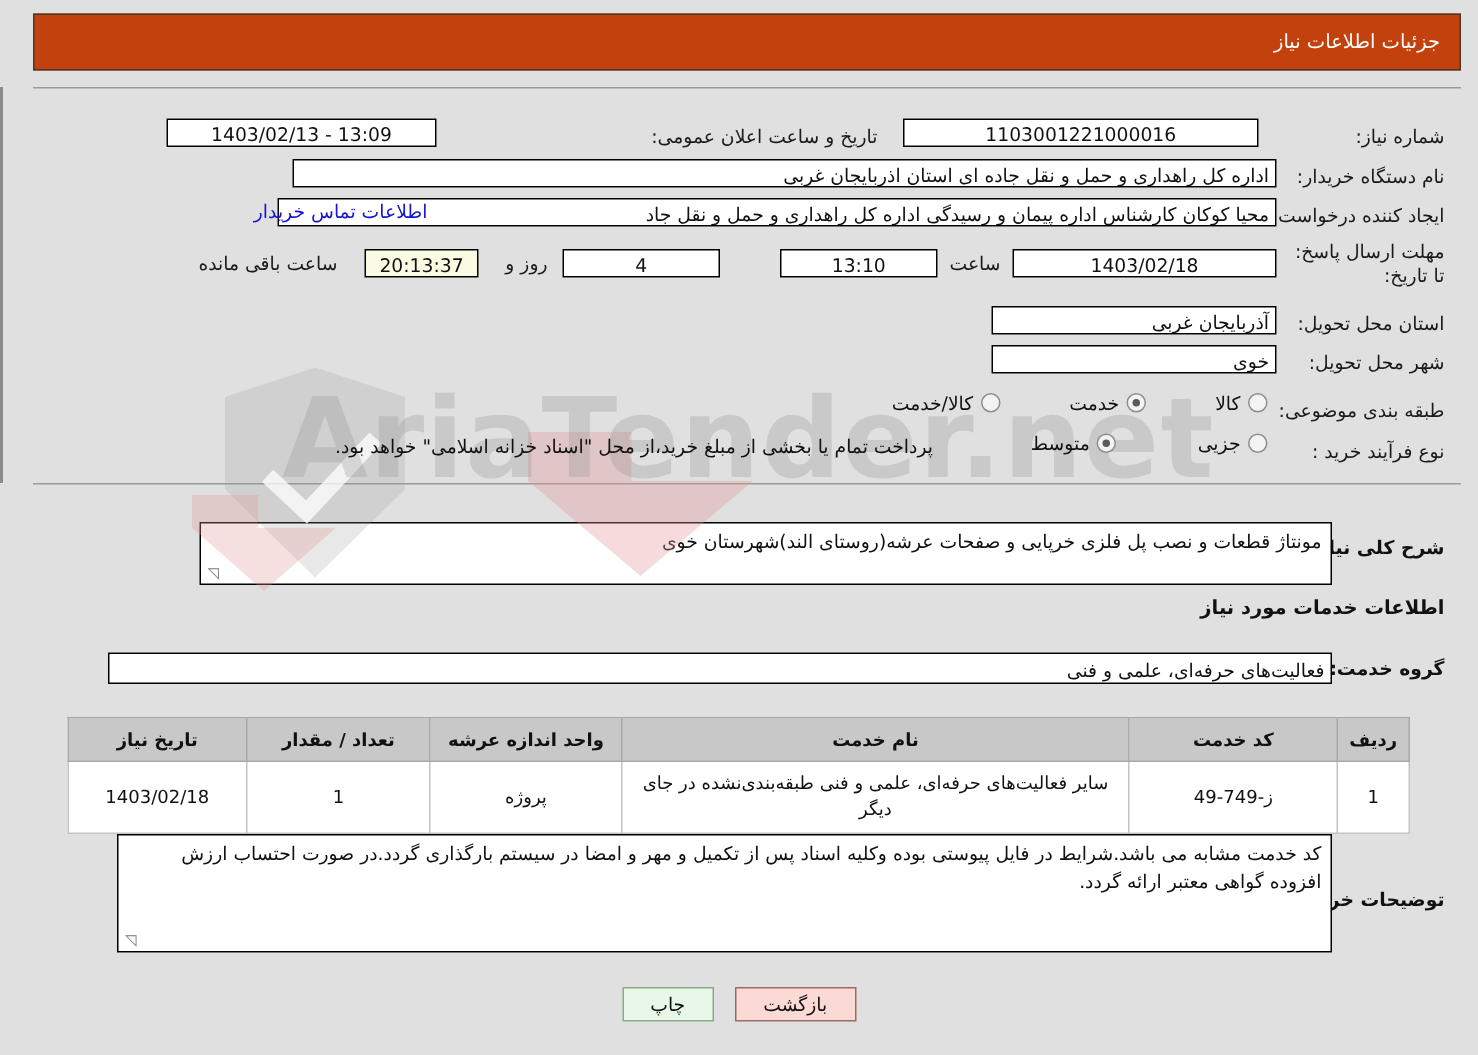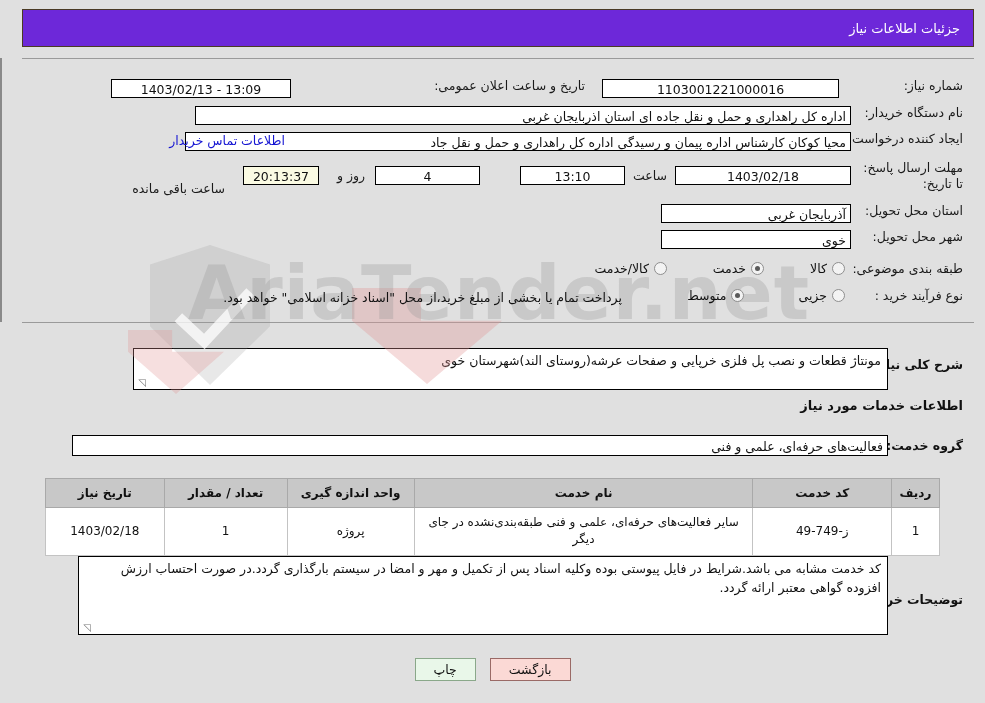--- a/index.html
+++ b/index.html
@@ -74,38 +74,38 @@
     clip-path: polygon(0% 0%, 46% 0%, 46% 34%, 100% 34%, 50% 100%, 0% 34%);
   }
 
   
   .titlebar {
     position: absolute;
     left: 22px;
     top: 9px;
     width: 952px;
     height: 38px;
-    background: #6d28d9;
+    background: #c2410c;
     border: 1px solid #4a3a24;
     box-sizing: border-box;
     color: #ffffff;
     font-size: 13px;
     display: flex;
     align-items: center;
     justify-content: flex-start;
     padding-right: 13px;
     box-sizing: border-box;
     z-index: 2;
   }
   .sidebar-l { position: absolute; left: 0; top: 58px; width: 2px; height: 264px; background: #8a8a8a; }
 
   .row {
     position: absolute;
     display: flex;
-    align-items: flex-start;
+    align-items: center;
     height: 24px;
     font-size: 12.5px;
     color: #111;
     white-space: nowrap;
   }
   .lbl {
     font-size: 12.5px;
     color: #1a1a1a;
     white-space: nowrap;
   }
@@ -273,21 +273,21 @@
   <div class="fld" style="position:absolute; right:134px; top:132px; width:666px; z-index:4;">محیا کوکان کارشناس اداره پیمان و رسیدگی اداره کل راهداری و حمل و نقل جاد</div>
   <a class="link" style="position:absolute; right:700px; top:133px; z-index:6;">اطلاعات تماس خریدار</a>
 
   <div style="position:absolute; right:22px; top:160px; width:110px; font-size:12.5px; line-height:16px; color:#1a1a1a;">مهلت ارسال پاسخ: تا تاریخ:</div>
   <div class="fld center" style="position:absolute; right:134px; top:166px; width:176px; z-index:4;">1403/02/18</div>
   <span class="lbl" style="position:absolute; right:318px; top:168px; z-index:4;">ساعت</span>
   <div class="fld center" style="position:absolute; right:360px; top:166px; width:105px; z-index:4;">13:10</div>
   <div class="fld center" style="position:absolute; right:505px; top:166px; width:105px; z-index:4;">4</div>
   <span class="lbl" style="position:absolute; right:620px; top:168px; z-index:4;">روز و</span>
   <div class="fld center cream" style="position:absolute; right:666px; top:166px; width:76px; z-index:4;">20:13:37</div>
-  <span class="lbl" style="position:absolute; right:760px; top:168px; z-index:4;margin-top:13px;">ساعت باقی مانده</span>
+  <span class="lbl" style="position:absolute; right:760px; top:168px; z-index:4;">ساعت باقی مانده</span>
 
   <div class="row" style="right:22px; top:203px;">
     <span class="lbl">استان محل تحویل:</span>
   </div>
   <div class="fld" style="position:absolute; right:134px; top:204px; width:190px; z-index:4;">آذربایجان غربی</div>
 
   <div class="row" style="right:22px; top:229px;">
     <span class="lbl">شهر محل تحویل:</span>
   </div>
   <div class="fld" style="position:absolute; right:134px; top:230px; width:190px; z-index:4;">خوی</div>
@@ -335,21 +335,21 @@
 
   <span class="sec-label" style="position:absolute; right:22px; top:438px; z-index:4;">گروه خدمت:</span>
   <div class="fld" style="position:absolute; right:97px; top:435px; width:816px; height:21px; line-height:21px; z-index:4;">فعالیت‌های حرفه‌ای، علمی و فنی</div>
 
   <table class="grid" style="right:45px; top:478px; width:895px;">
     <thead>
       <tr>
         <th style="width:40px;">ردیف</th>
         <th style="width:140px;">کد خدمت</th>
         <th style="width:365px;">نام خدمت</th>
-        <th style="width:130px;">واحد اندازه گیری</th>
+        <th style="width:130px;">واحد اندازه عرشه</th>
         <th style="width:125px;">تعداد / مقدار</th>
         <th style="width:115px;">تاریخ نیاز</th>
       </tr>
     </thead>
     <tbody>
       <tr>
         <td>1</td>
         <td>ز-749-49</td>
         <td>سایر فعالیت‌های حرفه‌ای، علمی و فنی طبقه‌بندی‌نشده در جای دیگر</td>
         <td>پروژه</td>

